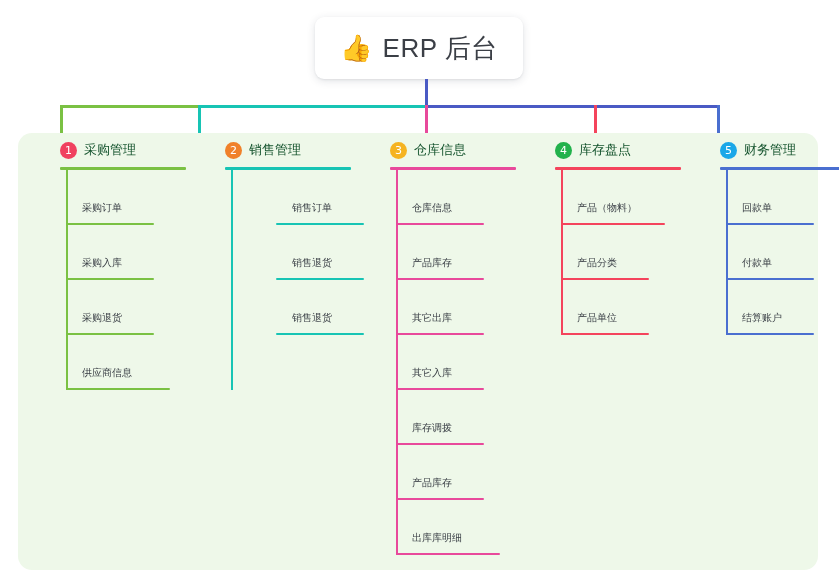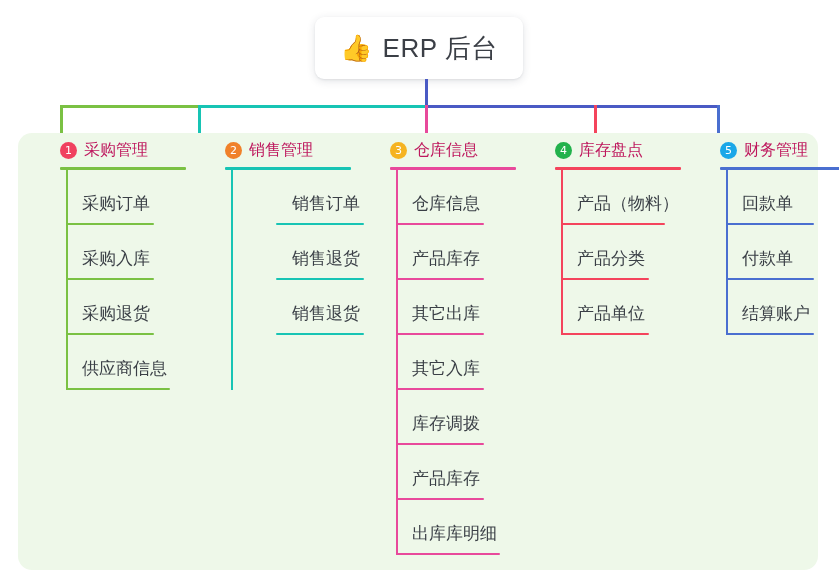--- a/index.html
+++ b/index.html
@@ -39,31 +39,31 @@
   .col{position:absolute; top:0; width:160px;}
   .col-head{
     display:flex; align-items:center; gap:7px;
     height:34px; padding-left:20px;
   }
   .badge{
     width:17px;height:17px;border-radius:50%;
     color:#fff;font-size:11px;line-height:17px;text-align:center;
     flex:0 0 auto; font-family:"DejaVu Sans",sans-serif;
   }
-  .head-label{font-size:16px;color:#be185d;white-space:nowrap;}
+  .head-label{font-size:13px;color:#14532d;white-space:nowrap;}
   .head-rule{height:3px;margin-left:20px;border-radius:1px;}
 
   .leaves{position:relative;margin-left:26px;}
   .spine{position:absolute;left:0;top:0;width:2px;}
   .leaf{
     position:relative;height:55px;
   }
   .leaf-text{
     position:absolute;left:16px;bottom:10px;
-    font-size:17px;color:#3a3f46;white-space:nowrap;
+    font-size:10px;color:#3a3f46;white-space:nowrap;
   }
   .leaf-rule{
     position:absolute;left:0;bottom:0;height:2px;border-radius:1px;
   }
 </style>
 </head>
 <body>
 
 <div id="stage">
 

